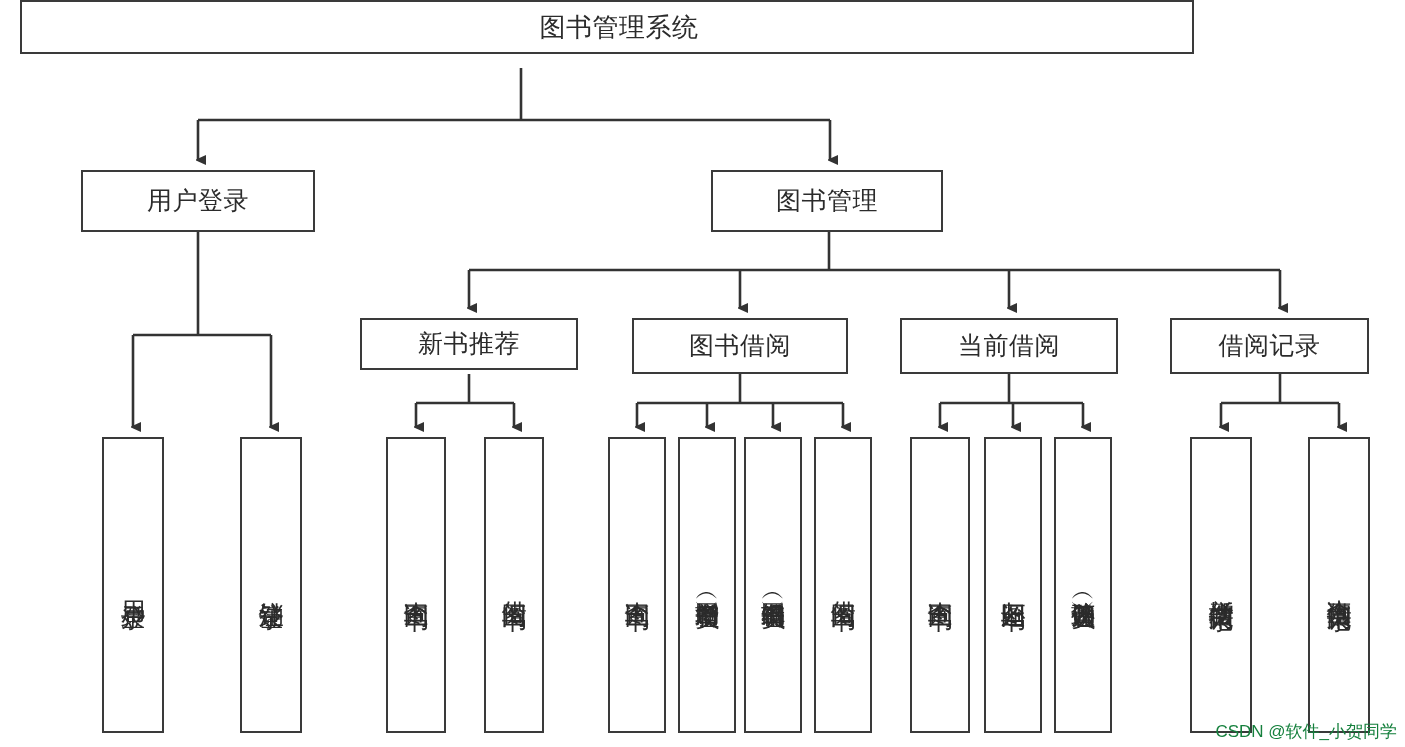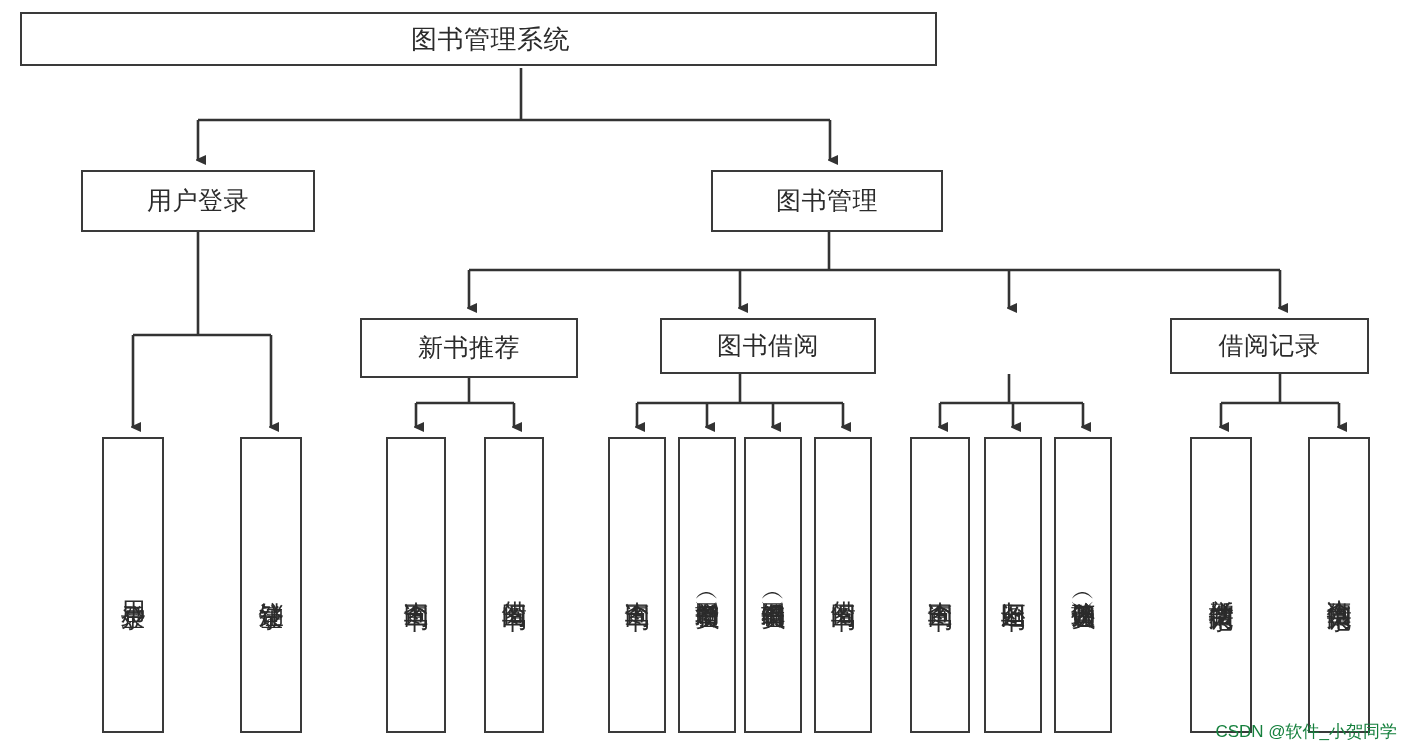--- a/index.html
+++ b/index.html
@@ -123,36 +123,39 @@
       <path d="M1013,403 L1013,427" marker-end="url(#arrowhead)"></path>
       <path d="M1083,403 L1083,427" marker-end="url(#arrowhead)"></path>
 
       <path d="M1280,374 L1280,403"></path>
       <path d="M1221,403 L1339,403"></path>
       <path d="M1221,403 L1221,427" marker-end="url(#arrowhead)"></path>
       <path d="M1339,403 L1339,427" marker-end="url(#arrowhead)"></path>
     </g>
   </svg>
 
-  <div class="node node-h node-root" style="left:20px; top:12px; width:917px; height:54px;padding-left:24px;">
+  <div class="node node-h node-root" style="left:20px; top:0; width:1174px; height:54px;padding-left:24px;">
     <span class="label">图书管理系统</span>
   </div>
 
   <div class="node node-h" style="left:81px; top:170px; width:234px; height:62px;">
     <span class="label">用户登录</span>
   </div>
   <div class="node node-h" style="left:711px; top:170px; width:232px; height:62px;">
     <span class="label">图书管理</span>
   </div>
 
-  <div class="node node-h" style="left:360px; top:318px; width:218px; height:60px;">
+  <div class="node node-h" style="left:360px; top:318px; width:218px; height:52px;">
     <span class="label">新书推荐</span>
   </div>
-  <div class="node node-h" style="left:660px; top:318px; width:216px; height:56px;">
+  <div class="node node-h" style="left:632px; top:318px; width:216px; height:56px;">
     <span class="label">图书借阅</span>
+  </div>
+  <div class="node node-h" style="left:900px; top:318px; width:218px; height:56px;">
+    <span class="label">当前借阅</span>
   </div>
   <div class="node node-h" style="left:1170px; top:318px; width:199px; height:56px;">
     <span class="label">借阅记录</span>
   </div>
 
   <div class="node" style="left:102px; top:437px; width:62px; height:296px;">
     <span class="node-v">用户登录</span>
   </div>
   <div class="node" style="left:240px; top:437px; width:62px; height:296px;">
     <span class="node-v">注销登录</span>

